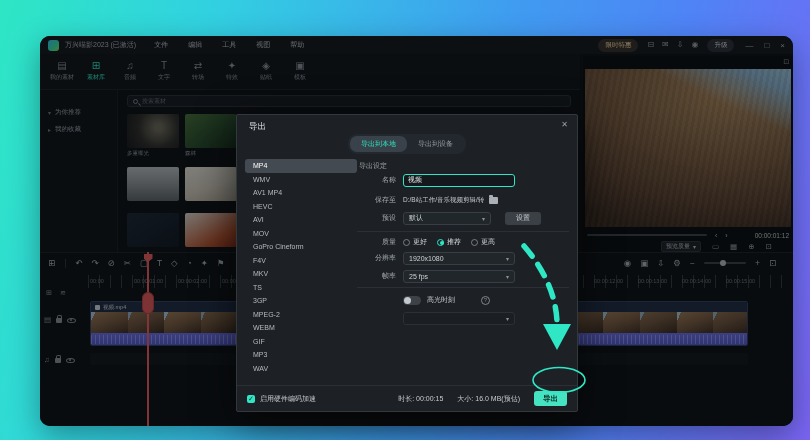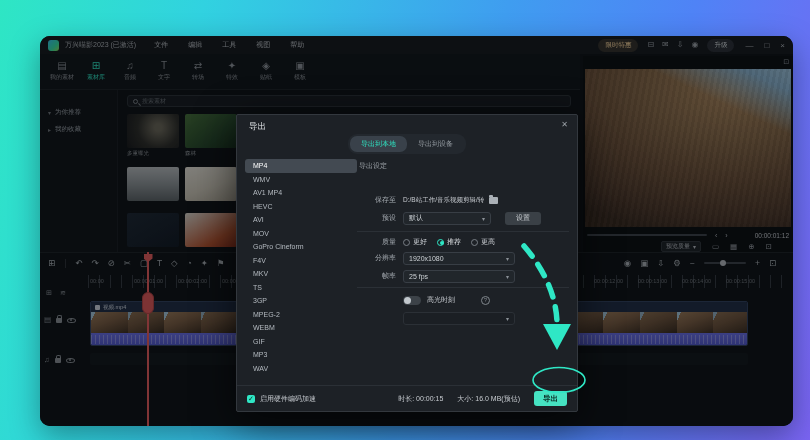--- a/index.html
+++ b/index.html
@@ -401,20 +401,24 @@
         <div class="fmt-item">MPEG-2</div>
         <div class="fmt-item">WEBM</div>
         <div class="fmt-item">GIF</div>
         <div class="fmt-item">MP3</div>
         <div class="fmt-item">WAV</div>
       </div>
 
     <div class="settings">
       <span class="set-title">导出设定</span>
 
+      <div class="srow" style="top:14px;">
+        <span class="slabel">名称</span>
+        <input class="name-input" value="视频" style="">
+      </div>
 
       <div class="srow" style="top:34px;">
         <span class="slabel">保存至</span>
         <span class="savepath">D:/B站工作/音乐视频剪辑/转</span>
         <span class="folder"></span>
       </div>
 
       <div class="srow" style="top:52px;">
         <span class="slabel">预设</span>
         <span class="dd" style="width:88px;">

